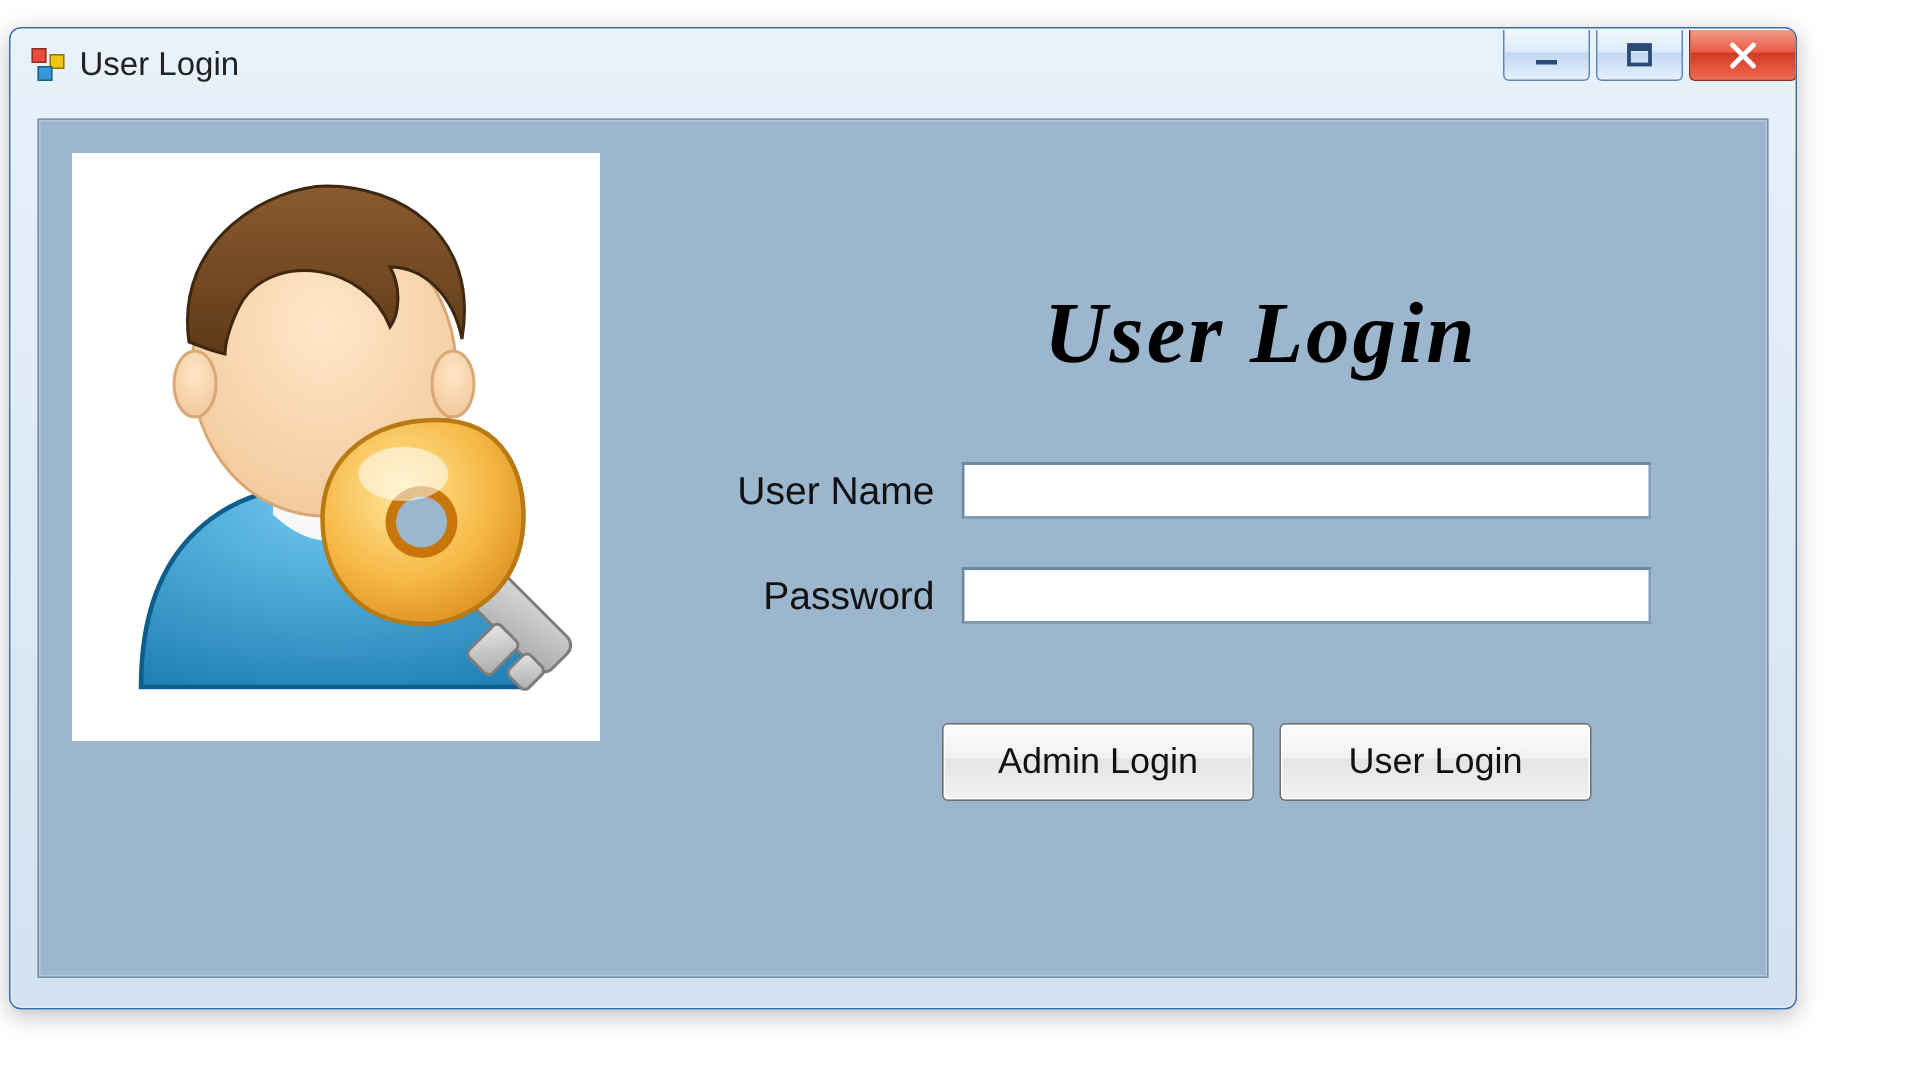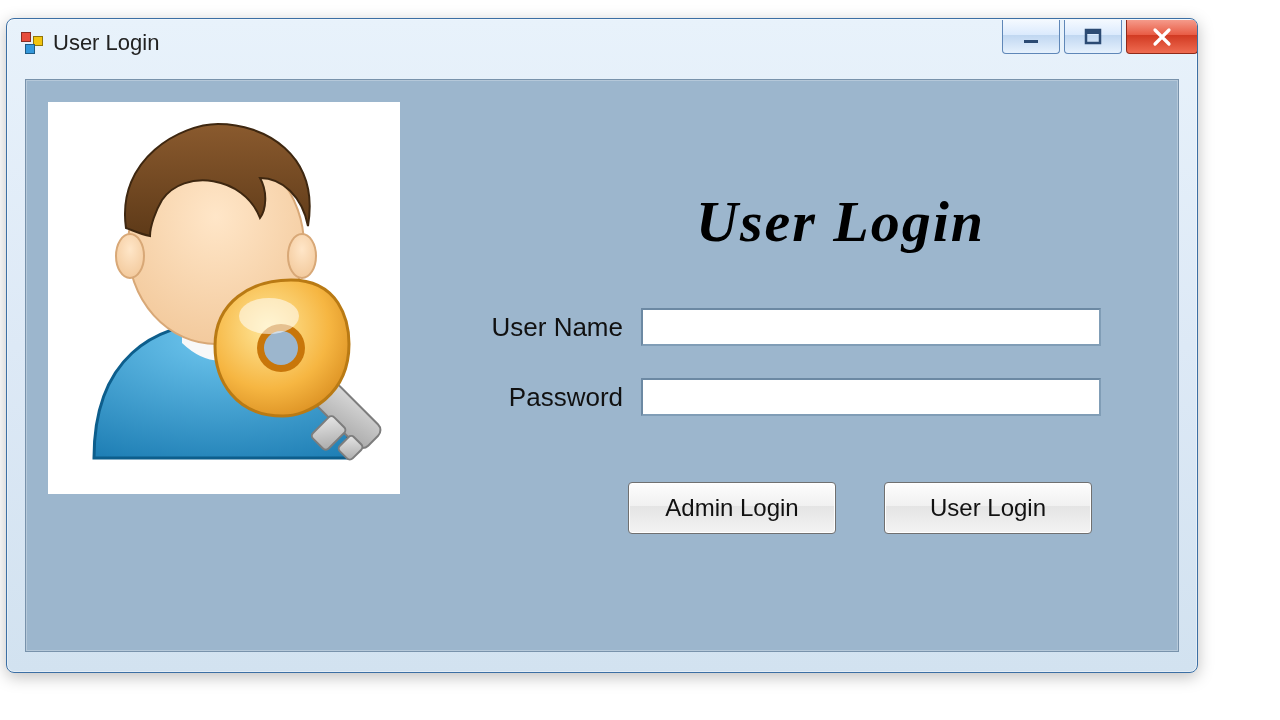--- a/index.html
+++ b/index.html
@@ -158,21 +158,21 @@
       padding: 2px 6px;
       outline: none;
     }
 
     
     .btn-row {
       position: absolute;
       left: 602px;
       top: 402px;
       display: flex;
-      gap: 48px;
+      gap: 17px;
     }
     .win-btn {
       width: 208px;
       height: 52px;
       font-size: 24px;
       color: #111;
       background: linear-gradient(to bottom,#fdfdfd 0%,#f1f1f1 45%,#e4e4e4 46%,#f3f3f3 100%);
       border: 1px solid #707070;
       border-radius: 4px;
       box-shadow: inset 0 0 0 1px #fff;

